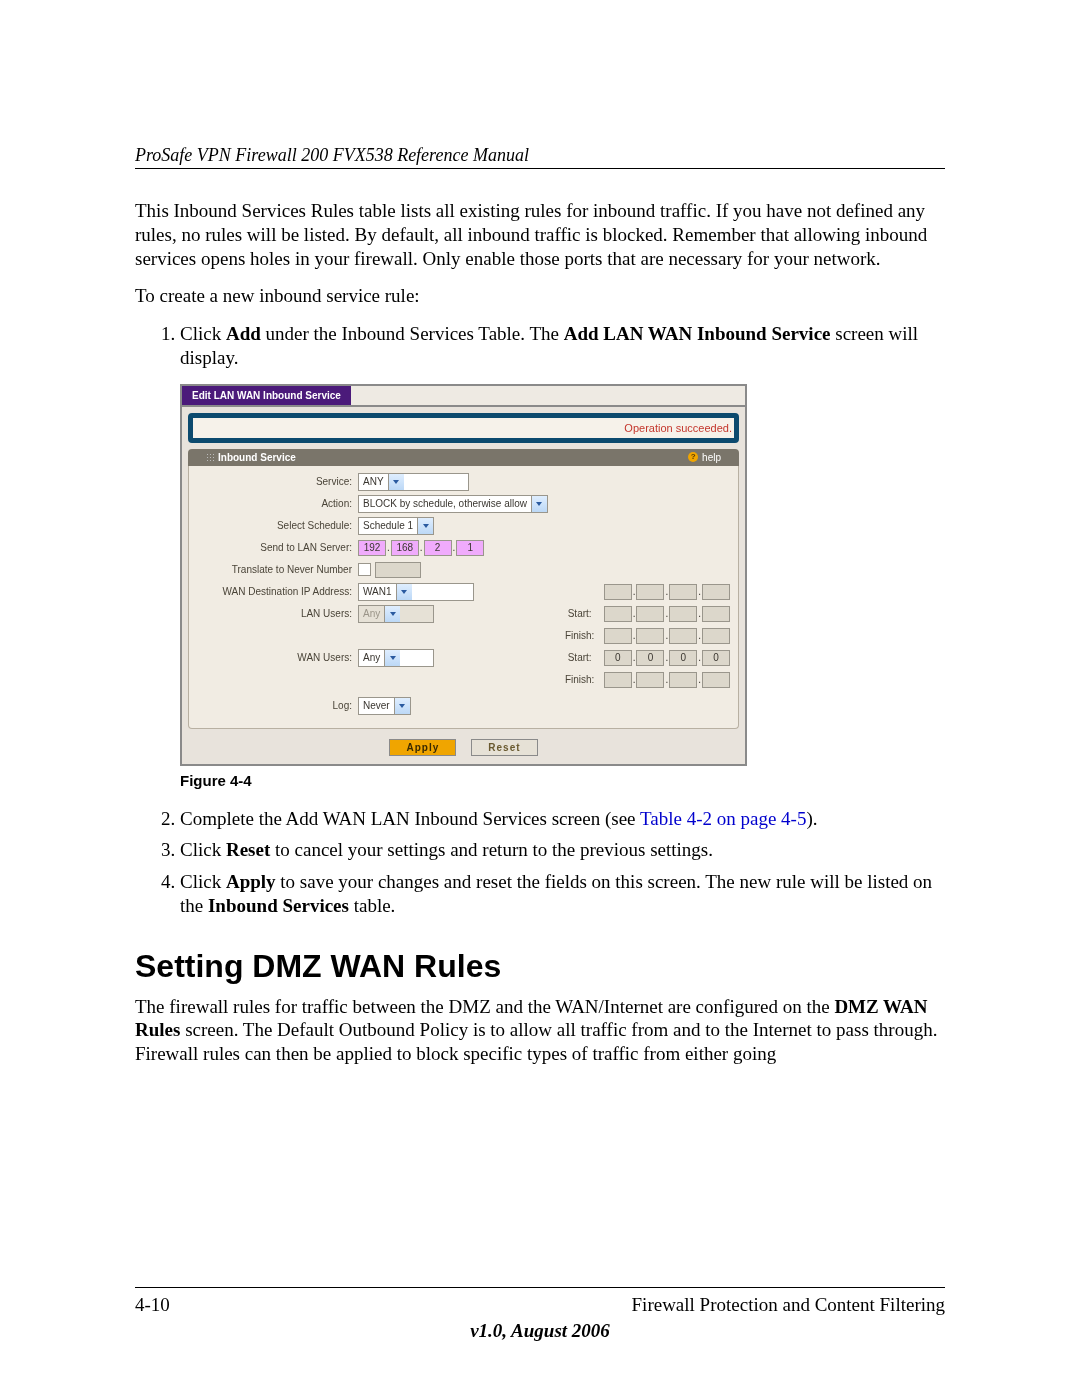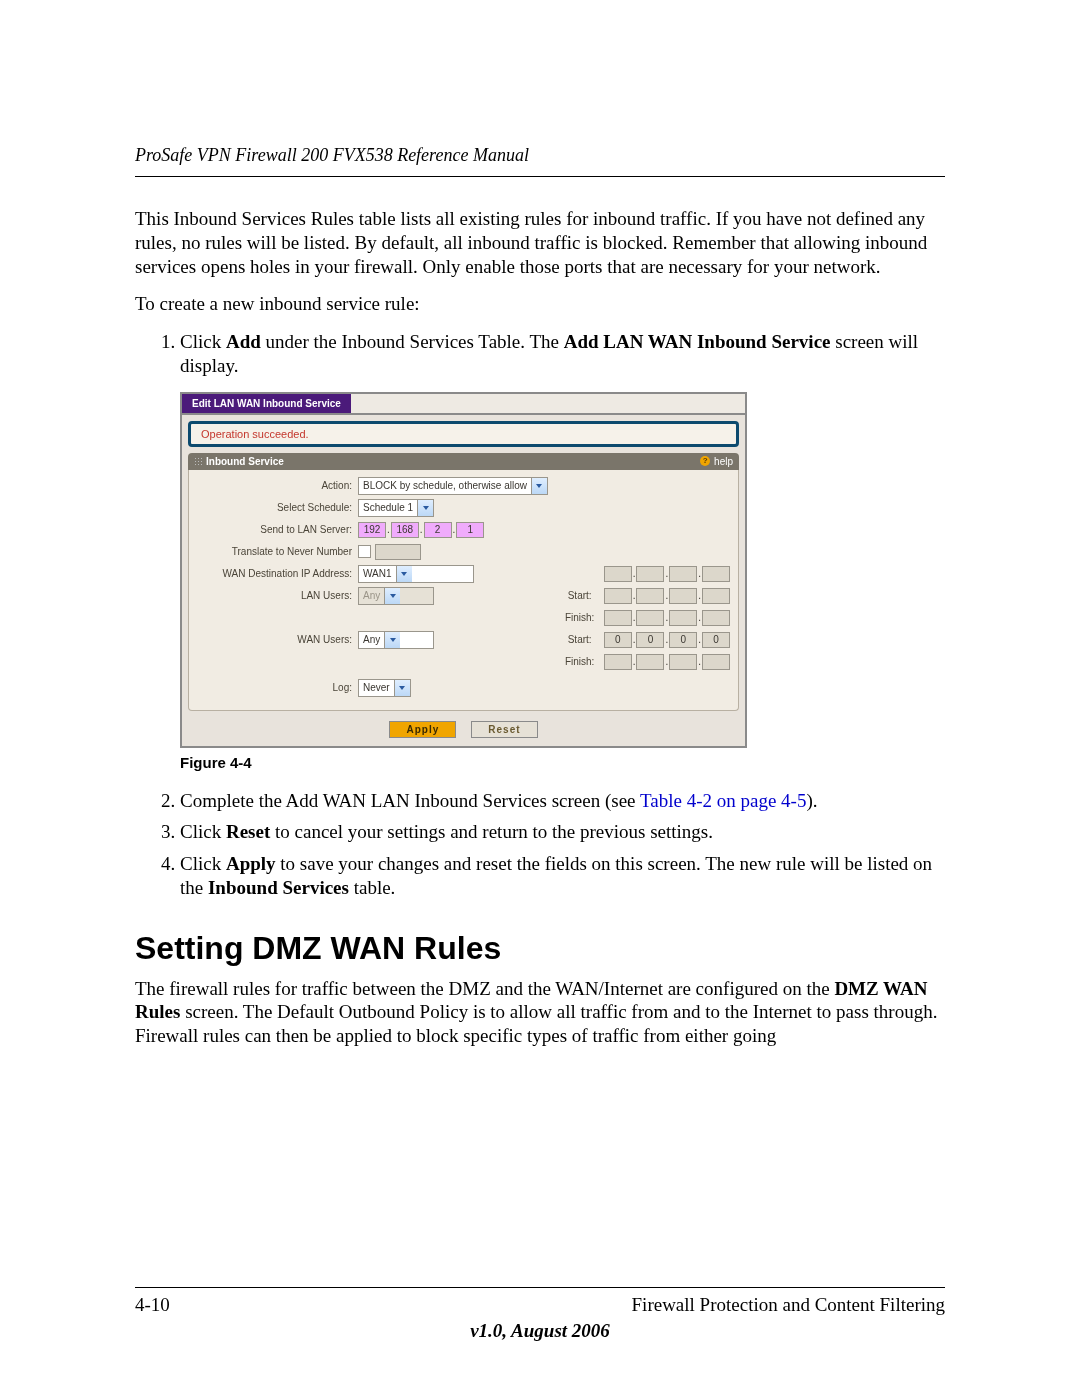--- a/index.html
+++ b/index.html
@@ -12,21 +12,21 @@
     width: 1080px;
     height: 1397px;
     box-sizing: border-box;
     padding: 145px 135px 60px 135px;
     position: relative;
   }
   .running-head {
     font-style: italic;
     font-size: 18px;
     border-bottom: 1px solid #000;
-    padding-bottom: 10px;
+    padding-bottom: 2px;
     margin-bottom: 30px;
   }
   .h3 {
     font-family: Arial, Helvetica, sans-serif;
     font-weight: bold;
     font-size: 19px;
     margin: 0 0 8px 0;
   }
   p.body {
     font-size: 19px;
@@ -83,33 +83,33 @@
   .tab {
     display: inline-block;
     background: #4b1a7a;
     color: #fff;
     font-weight: bold;
     font-size: 10px;
     padding: 4px 10px;
   }
   .status-bar {
     margin: 6px;
-    border: 3px solid #0c4a6e;
+    border: 5px solid #0c4a6e;
     border-radius: 4px;
     background: #f6f2ea;
     color: #c4372d;
-    text-align: left;
-    padding: 4px 10px;
+    text-align: right;
+    padding: 4px 2px;
   }
   .section-head {
     background: #7a756a;
     color: #fff;
     font-size: 10px;
     font-weight: bold;
-    padding: 3px 6px;
+    padding: 3px 18px;
     margin: 0 6px;
     display: flex;
     justify-content: space-between;
     align-items: center;
     border-top-left-radius: 4px;
     border-top-right-radius: 4px;
   }
   .help {
     font-weight: normal;
     display: flex;
@@ -246,20 +246,27 @@
     <div class="section-head">
       <span><span class="head-dots"></span><span>Inbound Service</span></span>
       <span class="help">
         <span class="help-icon">?</span>
         <span>help</span>
       </span>
     </div>
 
     <div class="form-panel">
 
+      <div class="form-row">
+        <span class="label">Service:</span>
+        <span class="sel" style="width:105px">
+          <span class="sel-text">ANY</span>
+            <span class="sel-arrow"></span>
+        </span>
+      </div>
 
       <div class="form-row">
         <span class="label">Action:</span>
         <span class="sel">
           <span class="sel-text">BLOCK by schedule, otherwise allow</span>
             <span class="sel-arrow"></span>
         </span>
       </div>
 
       <div class="form-row">

